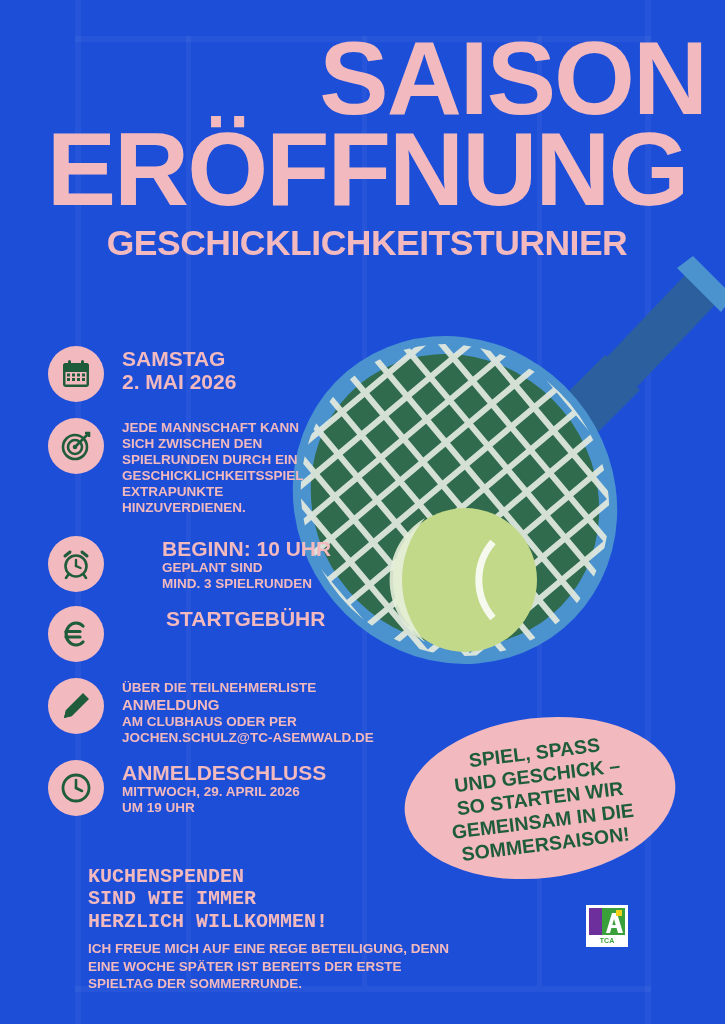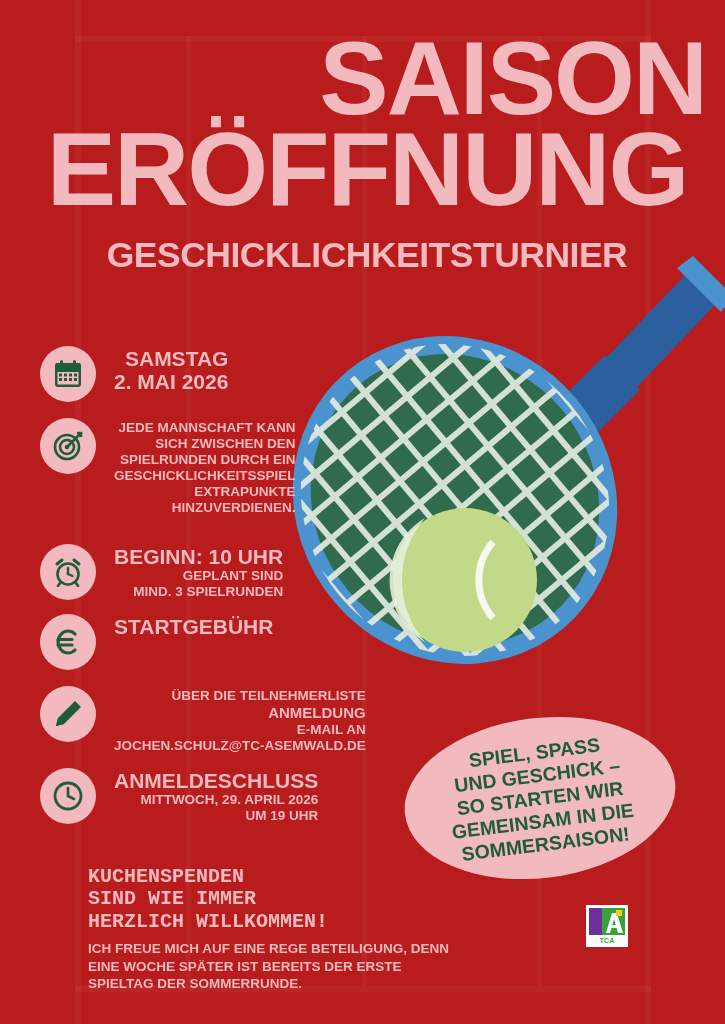--- a/index.html
+++ b/index.html
@@ -7,21 +7,21 @@
     width: 725px;
     height: 1024px;
     overflow: hidden;
     background: #1f5e3c;
     font-family: "Liberation Sans", sans-serif;
   }
   .poster {
     position: relative;
     width: 725px;
     height: 1024px;
-    background: #b91c1c;
+    background: #1d4ed8;
     overflow: hidden;
   }
 
   
   .court-line {
     position: absolute;
     background: rgba(255,255,255,0.045);
   }
 
   
@@ -49,38 +49,37 @@
     line-height: 0.86;
     white-space: nowrap;
   }
   .headline .l1 { font-size: 104px; text-align: right; padding-right: 6px; }
   .headline .l2 { font-size: 104px; text-align: center; margin-top: 2px;}
   .headline .l3 {
     color: #f2b9bf;
     font-size: 35.5px;
     font-weight: bold;
     letter-spacing: -0.5px;
-    margin-top: 20px;
+    margin-top: 8px;
     white-space: nowrap;
     text-align: center;
   }
 
   
   .info-list {
     position: absolute;
-    left: 40px;
+    left: 48px;
     top: 346px;
     width: 430px;
     z-index: 6;
-    text-align: right;
   }
   .info-row {
     display: flex;
     align-items: flex-start;
-    margin-bottom: 28px;
+    margin-bottom: 20px;
   }
   .badge {
     width: 56px;
     height: 56px;
     border-radius: 50%;
     background: #f2b9bf;
     flex: 0 0 56px;
     display: flex;
     align-items: center;
     justify-content: center;
@@ -99,22 +98,22 @@
     color: #f2b9bf;
     font-weight: bold;
     font-size: 13.5px;
     line-height: 1.18;
     letter-spacing: 0px;
   }
 
   
   .row-date   { margin-bottom: 16px; }
   .row-target { }
-  .row-clock  { margin-bottom: 14px; }
-  .row-euro   { margin-bottom: 16px; }
+  .row-clock  { margin-bottom: 14px; gap: 40px; }
+  .row-euro   { margin-bottom: 16px; gap: 44px; }
   .row-pencil { margin-bottom: 14px; }
 
   
   .cake {
     position: absolute;
     left: 88px;
     top: 866px;
     color: #f2b9bf;
     font-weight: bold;
     font-size: 20px;
@@ -323,21 +322,21 @@
     <div class="info-row row-pencil">
       <div class="badge">
         <svg width="30" height="30" viewBox="0 0 30 30">
           <path d="M22 2 L28 8 L11 25 L3 27 L5 19 Z" fill="#1e5c3b"></path>
           <path d="M5 19 L11 25 L3 27 Z" fill="#1e5c3b"></path>
         </svg>
       </div>
       <div class="rowtext">
         <div class="t-body">ÜBER DIE TEILNEHMERLISTE</div>
         <div class="t-body" style="font-size:15px;">ANMELDUNG</div>
-        <div class="t-body">E-MAIL AN</div>
+        <div class="t-body">AM CLUBHAUS ODER PER</div>
         <div class="t-body nowrap">JOCHEN.SCHULZ@TC-ASEMWALD.DE</div>
       </div>
     </div>
 
     <div class="info-row row-deadline">
       <div class="badge">
         <svg width="30" height="30" viewBox="0 0 30 30">
           <circle cx="15" cy="15" r="13" fill="none" stroke="#1e5c3b" stroke-width="2.8"></circle>
           <line x1="15" y1="15" x2="15" y2="7" stroke="#1e5c3b" stroke-width="2.6" stroke-linecap="round"></line>
           <line x1="15" y1="15" x2="21" y2="18" stroke="#1e5c3b" stroke-width="2.6" stroke-linecap="round"></line>

